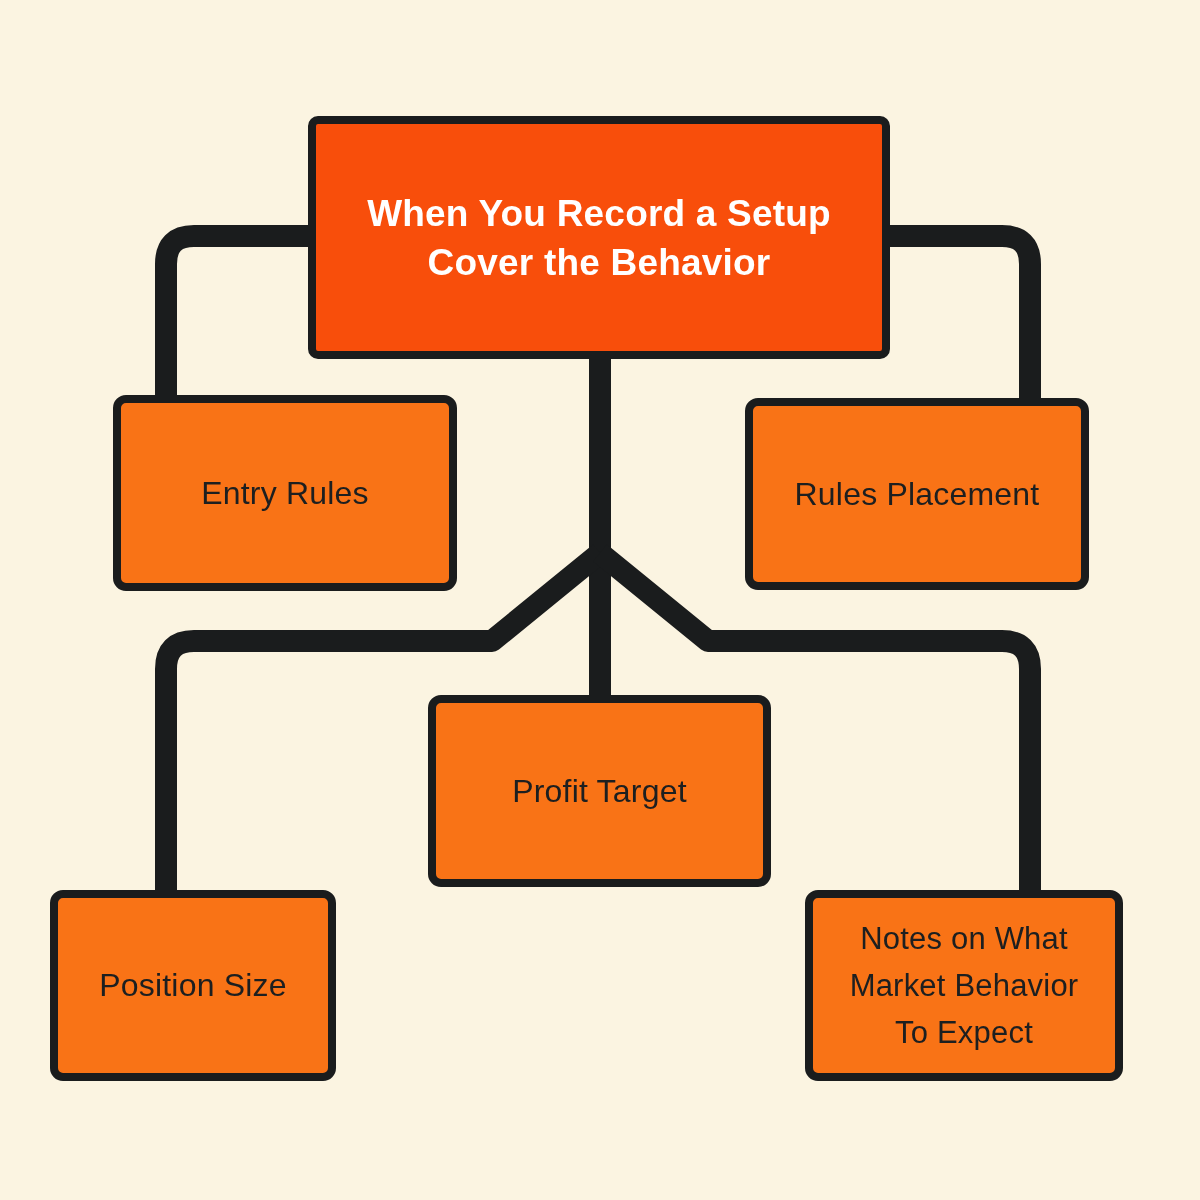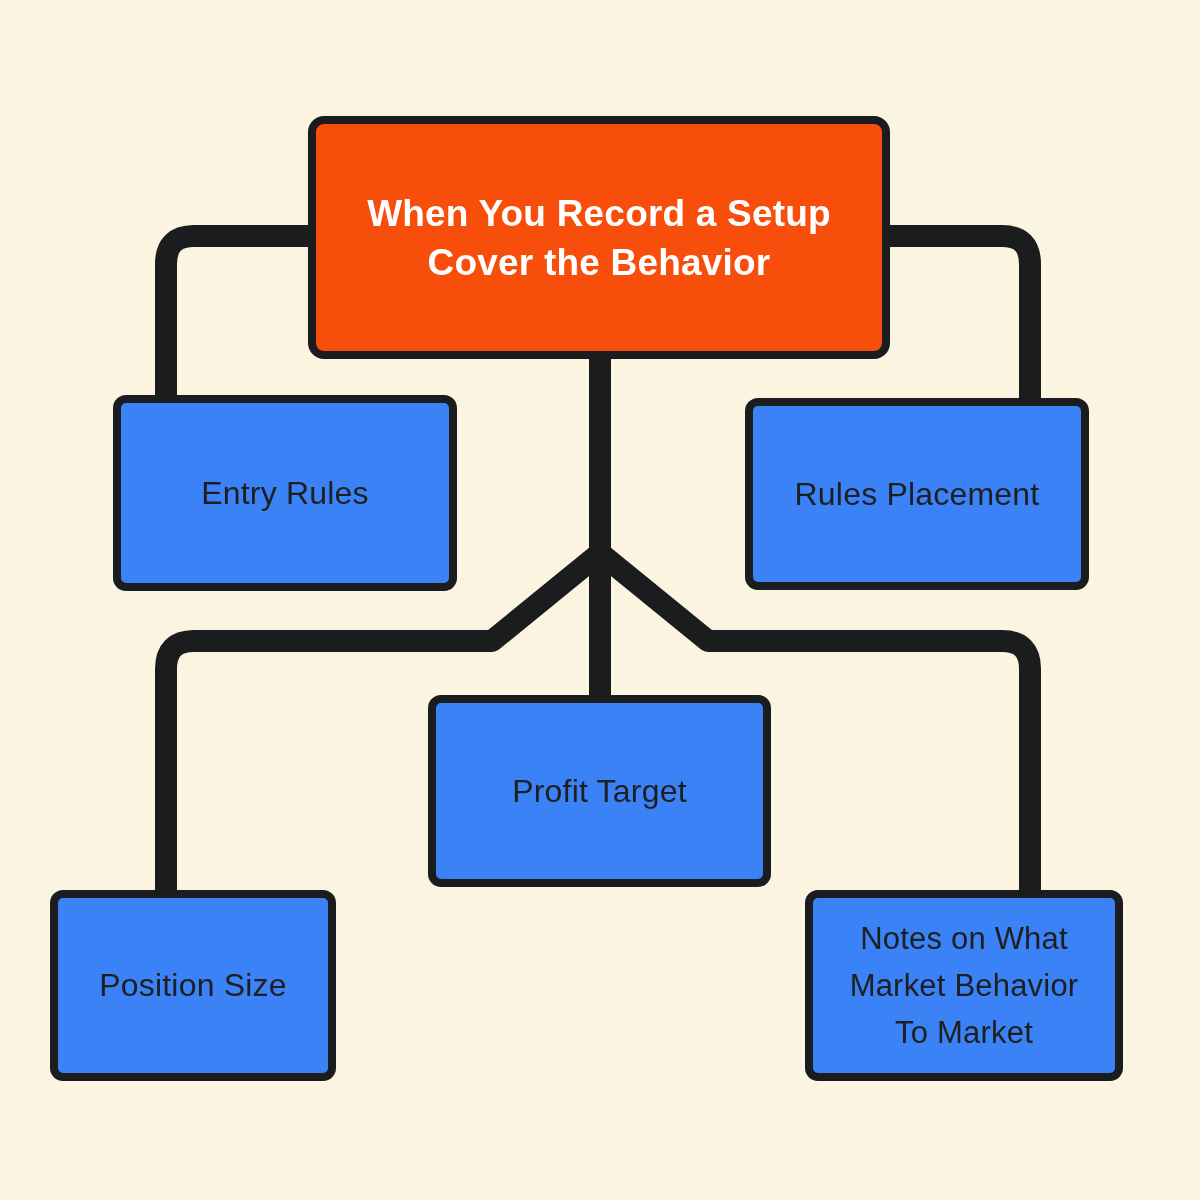--- a/index.html
+++ b/index.html
@@ -15,41 +15,41 @@
     font-family: "Liberation Sans", sans-serif;
   }
   .connectors {
     position: absolute;
     inset: 0;
     z-index: 0;
   }
   .node {
     position: absolute;
     box-sizing: border-box;
-    background: #3b82f6;
+    background: #f97316;
     border: 8px solid #1A1C1D;
     border-radius: 13px;
     display: flex;
     flex-direction: column;
     align-items: center;
     justify-content: center;
     text-align: center;
     z-index: 1;
     color: #1D1F20;
     font-size: 32px;
     font-weight: 400;
     letter-spacing: 0.2px;
   }
   .node--root {
     background: #F84E0B;
     color: #FFFFFF;
     font-size: 37px;
     font-weight: 700;
     line-height: 49px;
-    border-radius: 16px;
+    border-radius: 10px;
   }
   .node--notes {
     font-size: 31px;
     line-height: 47px;
   }
   .node-line {
     display: block;
   }
   
   #node-root      { left: 308px; top: 116px;  width: 582px; height: 243px; }
@@ -89,16 +89,16 @@
     <span class="node-line">Profit Target</span>
   </div>
 
   <div class="node" id="node-position">
     <span class="node-line">Position Size</span>
   </div>
 
   <div class="node node--notes" id="node-notes">
     <span class="node-line">Notes on What</span>
     <span class="node-line">Market Behavior</span>
-    <span class="node-line">To Market</span>
+    <span class="node-line">To Expect</span>
   </div>
 
 </div>
 
 </body></html>

